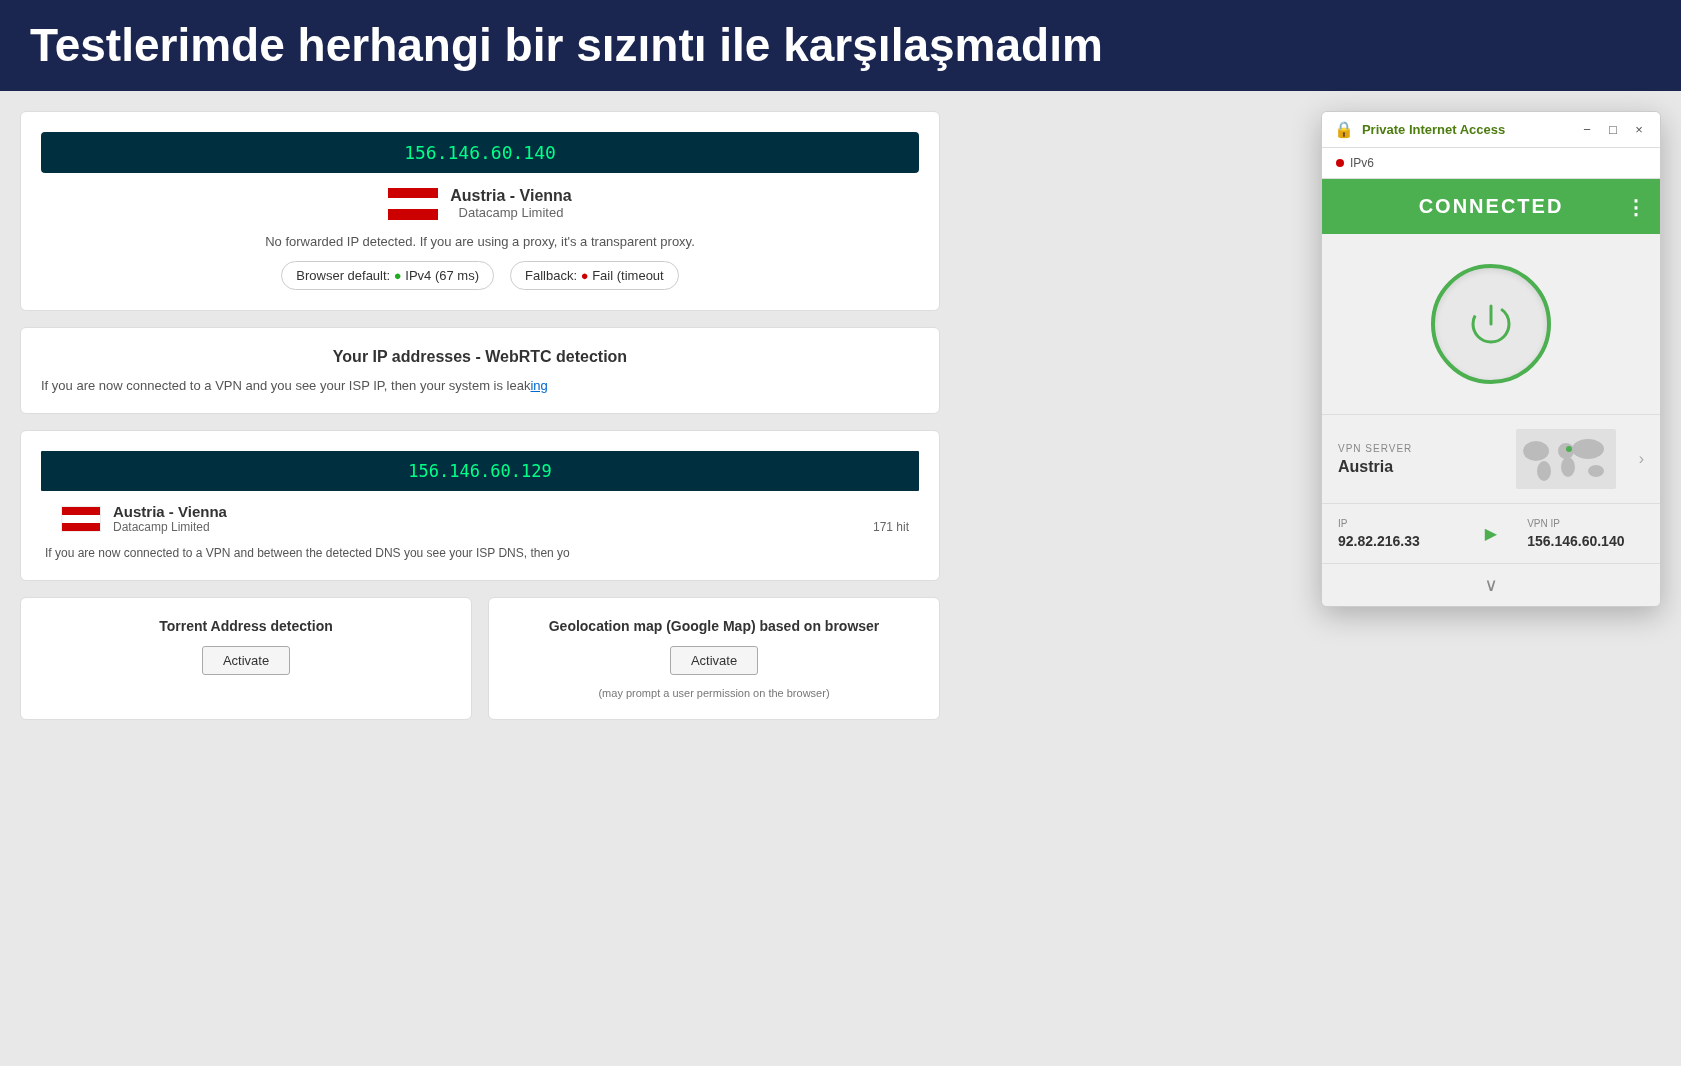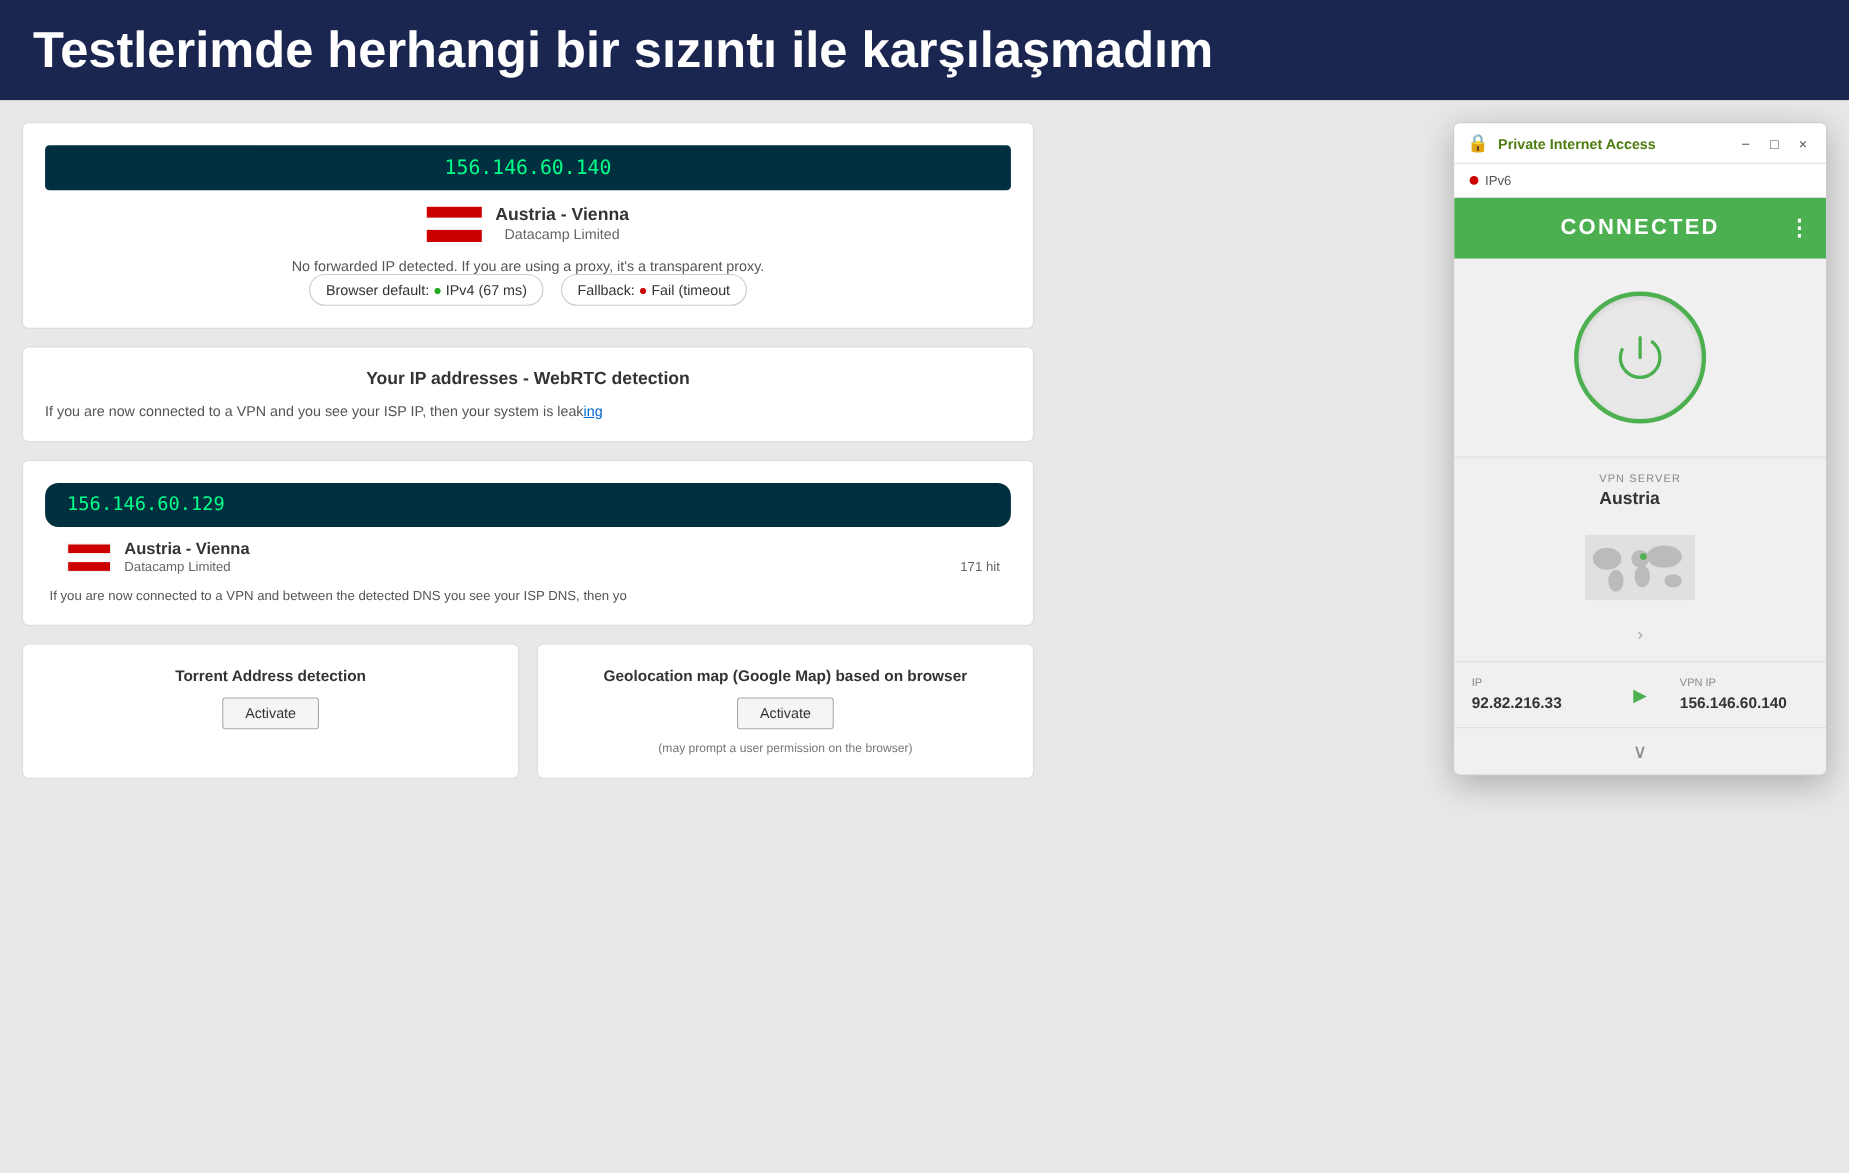--- a/index.html
+++ b/index.html
@@ -106,20 +106,21 @@
       text-align: center;
       margin-top: 10px;
     }
 
     
     .browser-default-row {
       display: flex;
       gap: 16px;
       align-items: center;
       justify-content: center;
+      margin-top: 12px;
     }
     .browser-default-pill {
       border: 1px solid #ccc;
       border-radius: 20px;
       padding: 6px 14px;
       font-size: 13px;
       color: #333;
       background: #fff;
     }
     .dot-green { color: #22aa22; }
@@ -162,23 +163,23 @@
       font-weight: bold;
       color: #333;
       text-align: center;
       margin-bottom: 14px;
     }
     .dns-ip-bar {
       background: #003040;
       color: #00ff88;
       font-family: monospace;
       font-size: 17px;
-      text-align: left;
+      text-align: center;
       padding: 10px 20px;
-      border-radius: 12px;
+      border-radius: 1px;
       margin-bottom: 12px;
     }
 
     .dns-location-row {
       display: flex;
       align-items: center;
       gap: 12px;
       padding-left: 20px;
     }
     .flag-austria-sm {
@@ -374,21 +375,20 @@
     }
 
     
     .pia-server-section {
       background: #f0f0f0;
       padding: 14px 16px;
       border-top: 1px solid #ddd;
       display: flex;
       align-items: center;
       gap: 23px;
-      flex-direction: column;
     }
     .pia-server-info {
       flex: 1;
     }
     .pia-server-label {
       font-size: 10px;
       color: #888;
       text-transform: uppercase;
       letter-spacing: 1px;
       margin-bottom: 4px;

